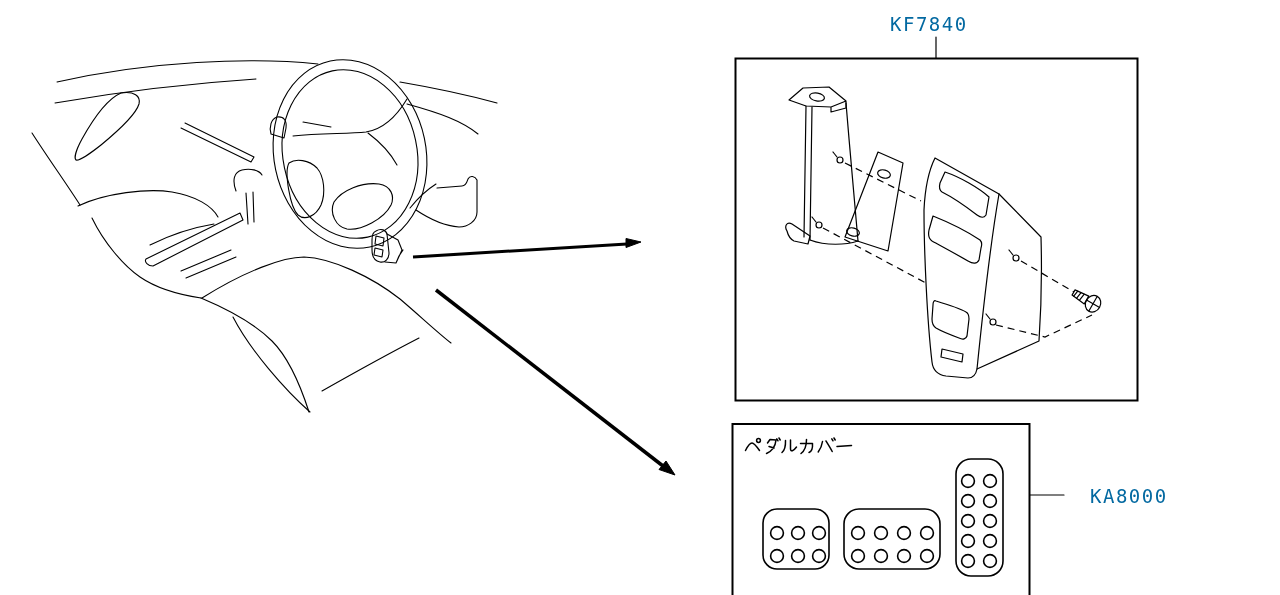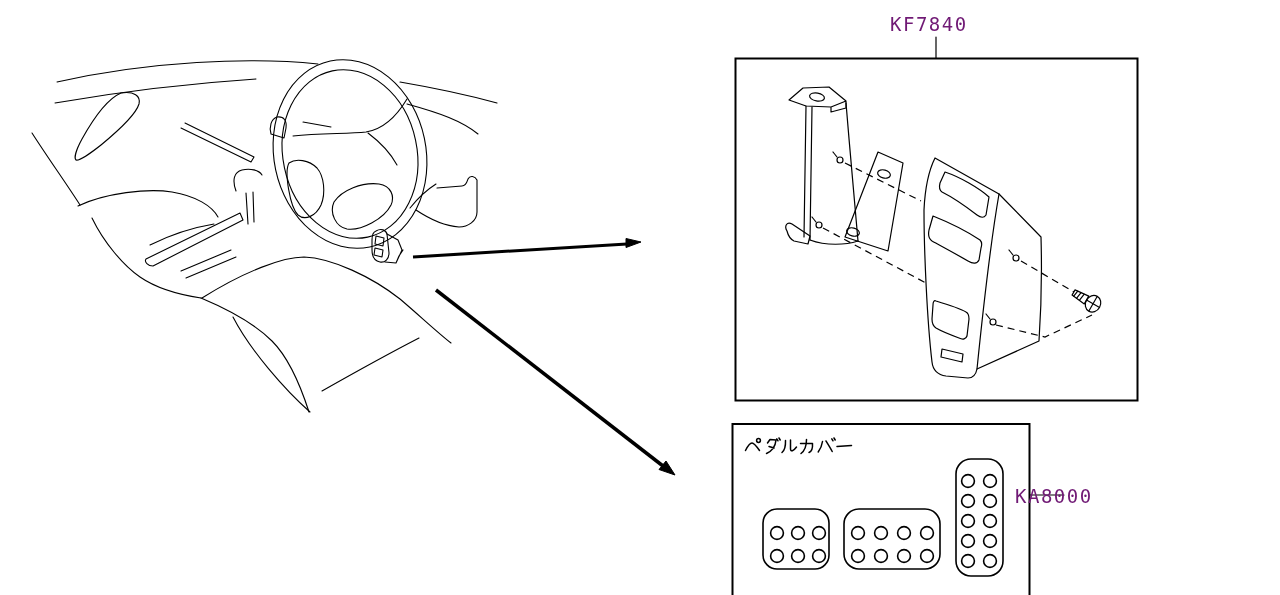--- a/index.html
+++ b/index.html
@@ -1,23 +1,23 @@
 <!DOCTYPE html>
 <html><head>
 <meta charset="utf-8">
 <style>
   html,body{margin:0;padding:0;background:#fff;}
   .stage{position:relative;width:1280px;height:595px;background:#fff;overflow:hidden;
          font-family:"DejaVu Sans Mono","Liberation Mono",monospace;}
   .stage svg{position:absolute;left:0;top:0;}
-  .part-code{position:absolute;font-size:19px;letter-spacing:1.5px;color:#701a75;
+  .part-code{position:absolute;font-size:19px;letter-spacing:1.5px;color:#0369a1;
              font-family:"DejaVu Sans Mono","Liberation Mono",monospace;white-space:nowrap;
              cursor:default;}
   #kf-label{left:890px;top:13px;}
-  #ka-label{left:1015px;top:485px;}
+  #ka-label{left:1090px;top:485px;}
   .visually-hidden{position:absolute;width:1px;height:1px;overflow:hidden;
                    clip:rect(0 0 0 0);white-space:nowrap;}
   .ln{fill:none;stroke:#000;stroke-width:1.2;stroke-linecap:round;stroke-linejoin:round;}
   .ln-thin{fill:none;stroke:#000;stroke-width:1.1;stroke-linecap:round;stroke-linejoin:round;}
   .box{fill:none;stroke:#000;stroke-width:2;}
   .dash{fill:none;stroke:#000;stroke-width:1.2;stroke-dasharray:7 5;}
   .arrow{stroke:#000;fill:#000;}
   .hole{fill:none;stroke:#000;stroke-width:1.6;}
   .kana{fill:none;stroke:#000;stroke-width:1.5;stroke-linecap:round;stroke-linejoin:round;}
 </style>

